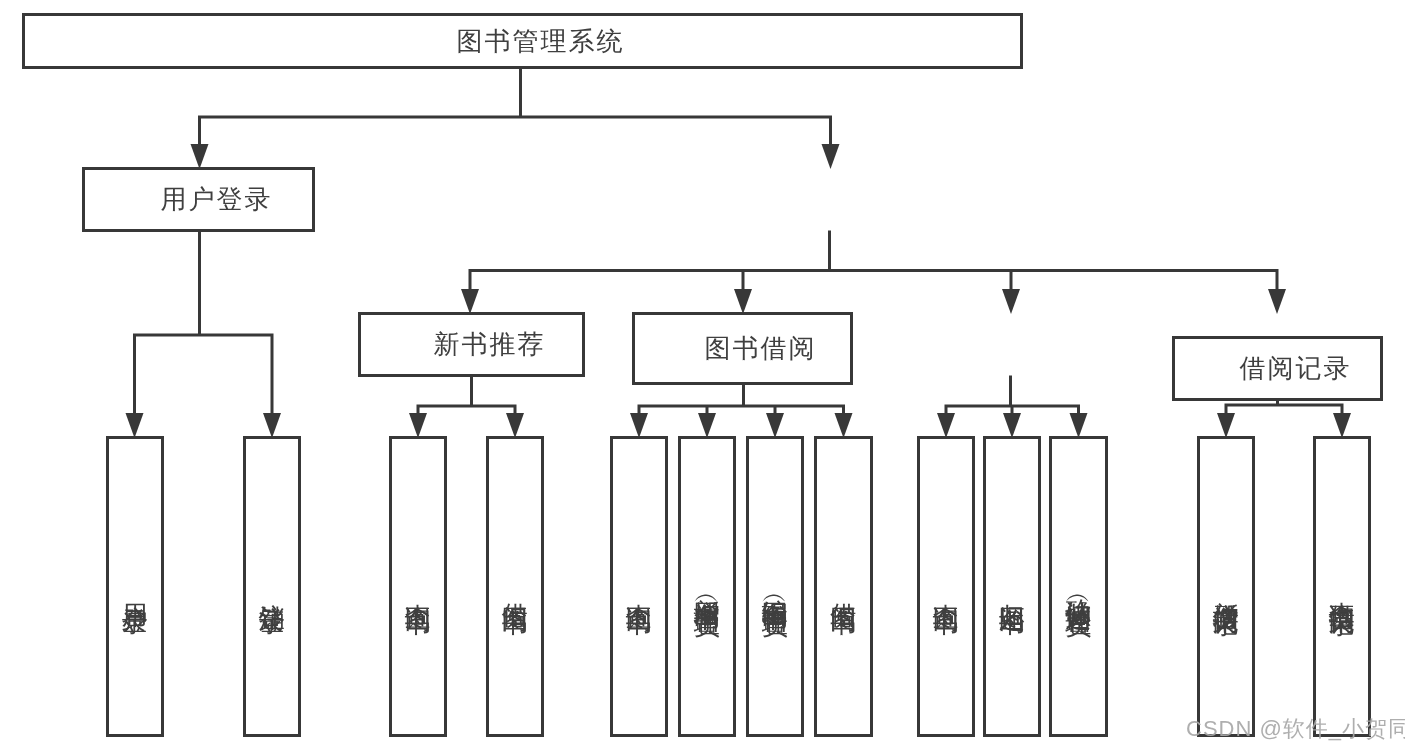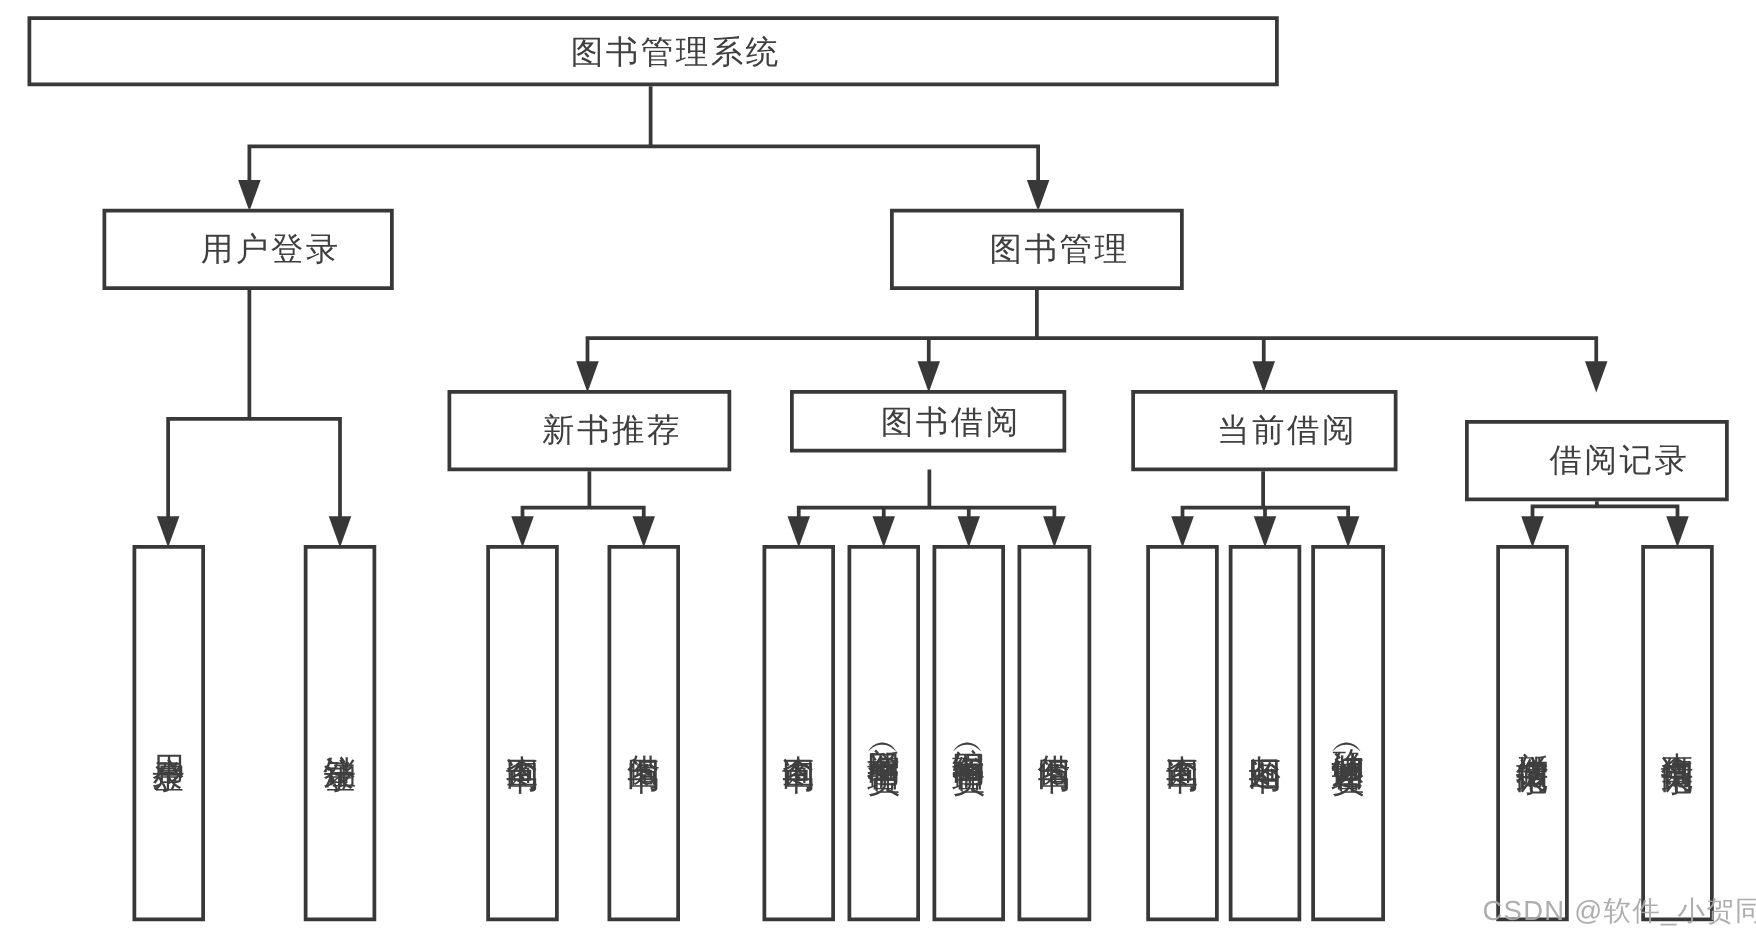--- a/index.html
+++ b/index.html
@@ -84,32 +84,26 @@
     </g>
   </svg>
 
   <div class="box hbox" style="left:22px; top:13px; width:1001px; height:56px;">
     <span>图书管理系统</span>
   </div>
 
   <div class="box hbox" style="left:82px; top:167px; width:233px; height:65px;">
     <span>用户登录</span>
   </div>
-  <div class="box hbox" style="left:712px; top:167px; width:235px; height:65px;">
-    <span>图书管理</span>
-  </div>
 
   <div class="box hbox" style="left:358px; top:312px; width:227px; height:65px;text-align:right;">
     <span>新书推荐</span>
   </div>
-  <div class="box hbox" style="left:632px; top:312px; width:221px; height:50px;">
+  <div class="box hbox" style="left:632px; top:312px; width:221px; height:73px;">
     <span>图书借阅</span>
-  </div>
-  <div class="box hbox" style="left:905px; top:312px; width:213px; height:65px;">
-    <span>当前借阅</span>
   </div>
   <div class="box hbox" style="left:1172px; top:312px; width:211px; height:65px;margin-top:24px;">
     <span>借阅记录</span>
   </div>
 
   <div class="box vleaf" style="left:106px; top:436px; width:58px; height:301px;">
     <span>用户登录</span>
   </div>
   <div class="box vleaf" style="left:243px; top:436px; width:58px; height:301px;">
     <span>注销登录</span>

